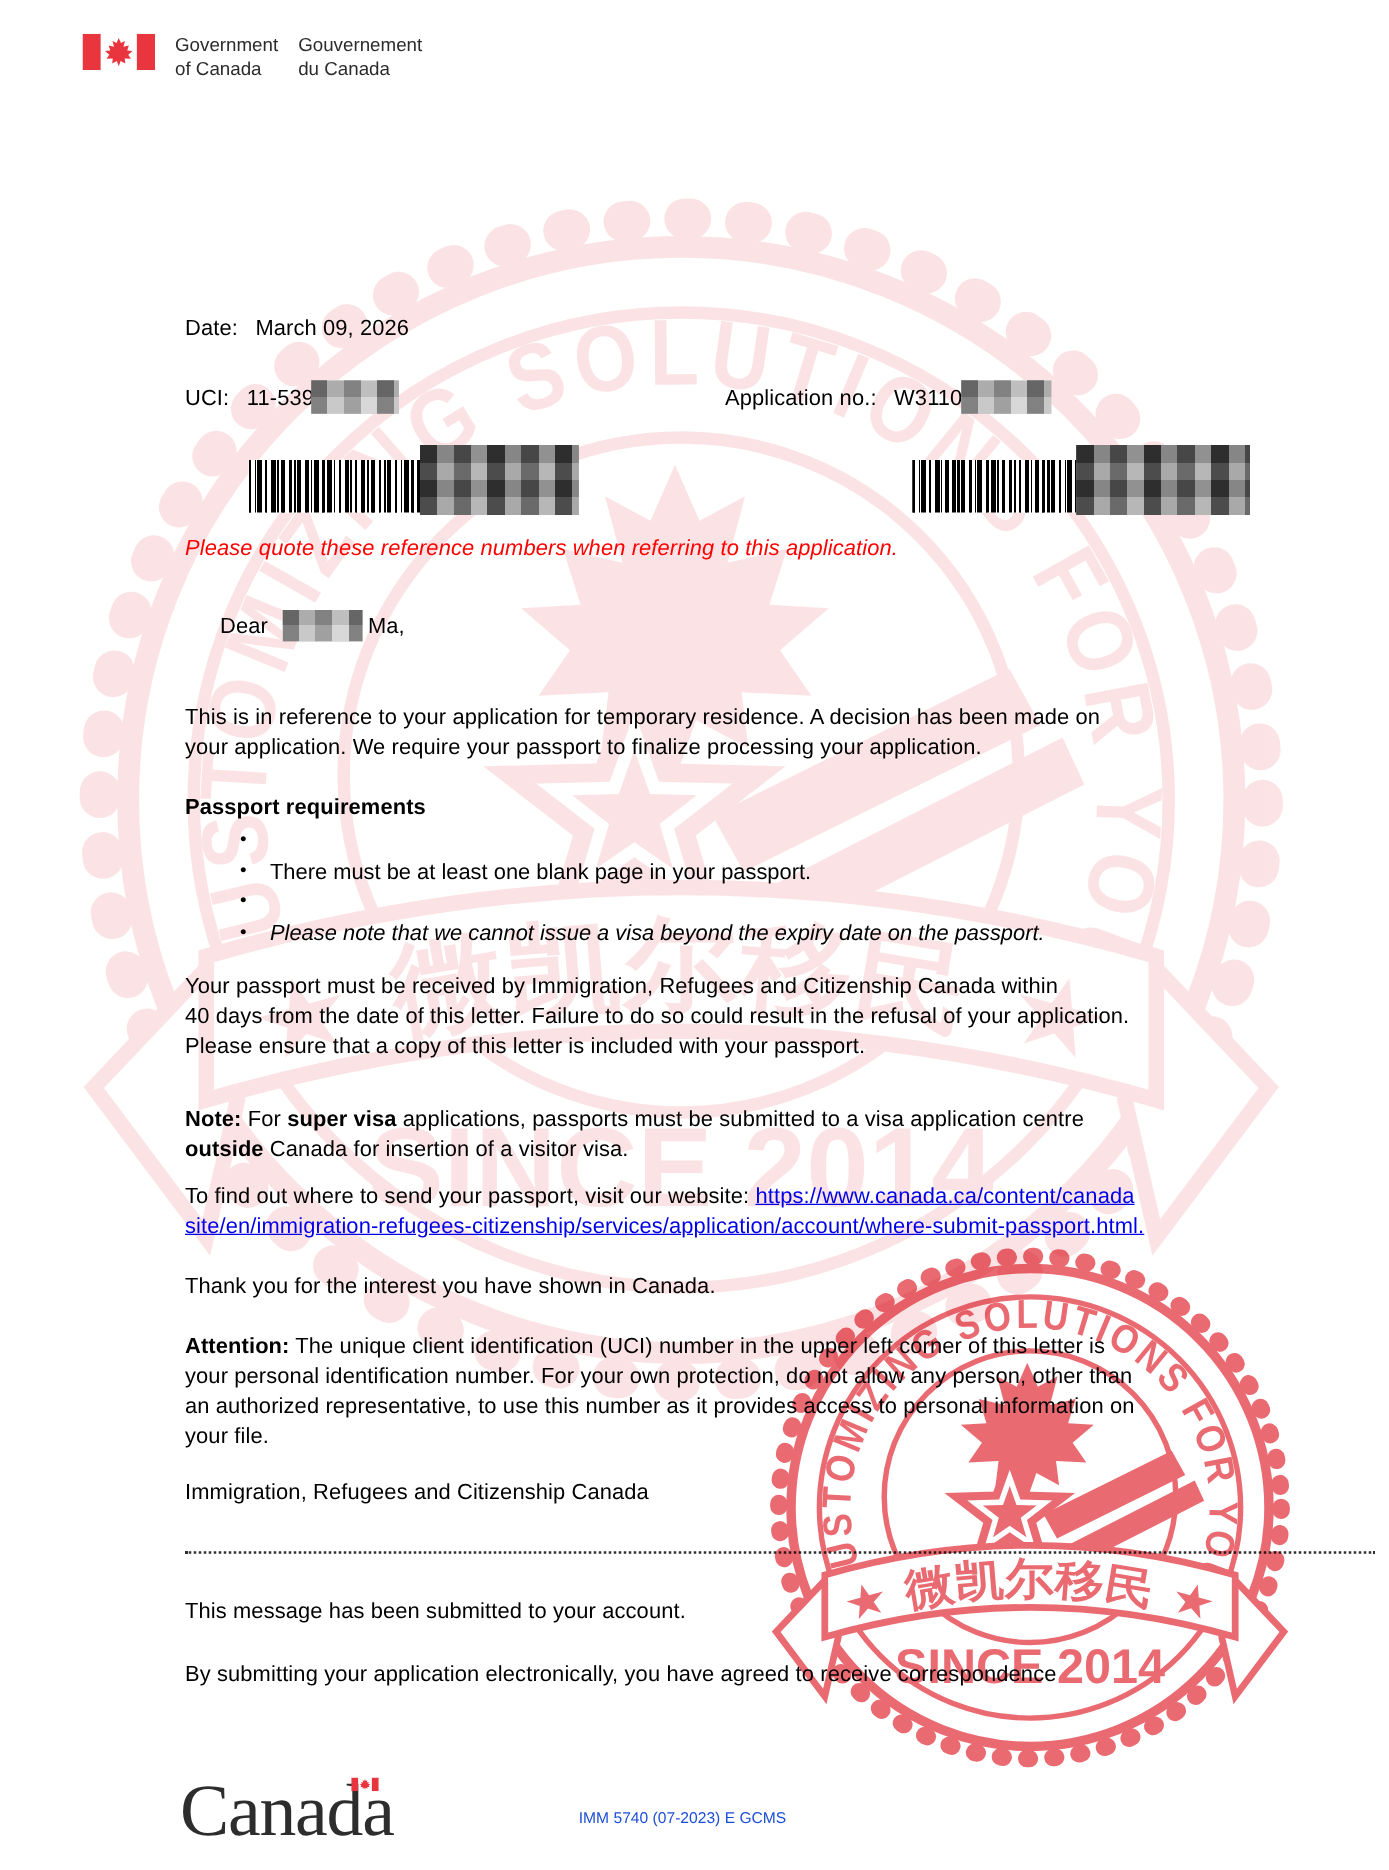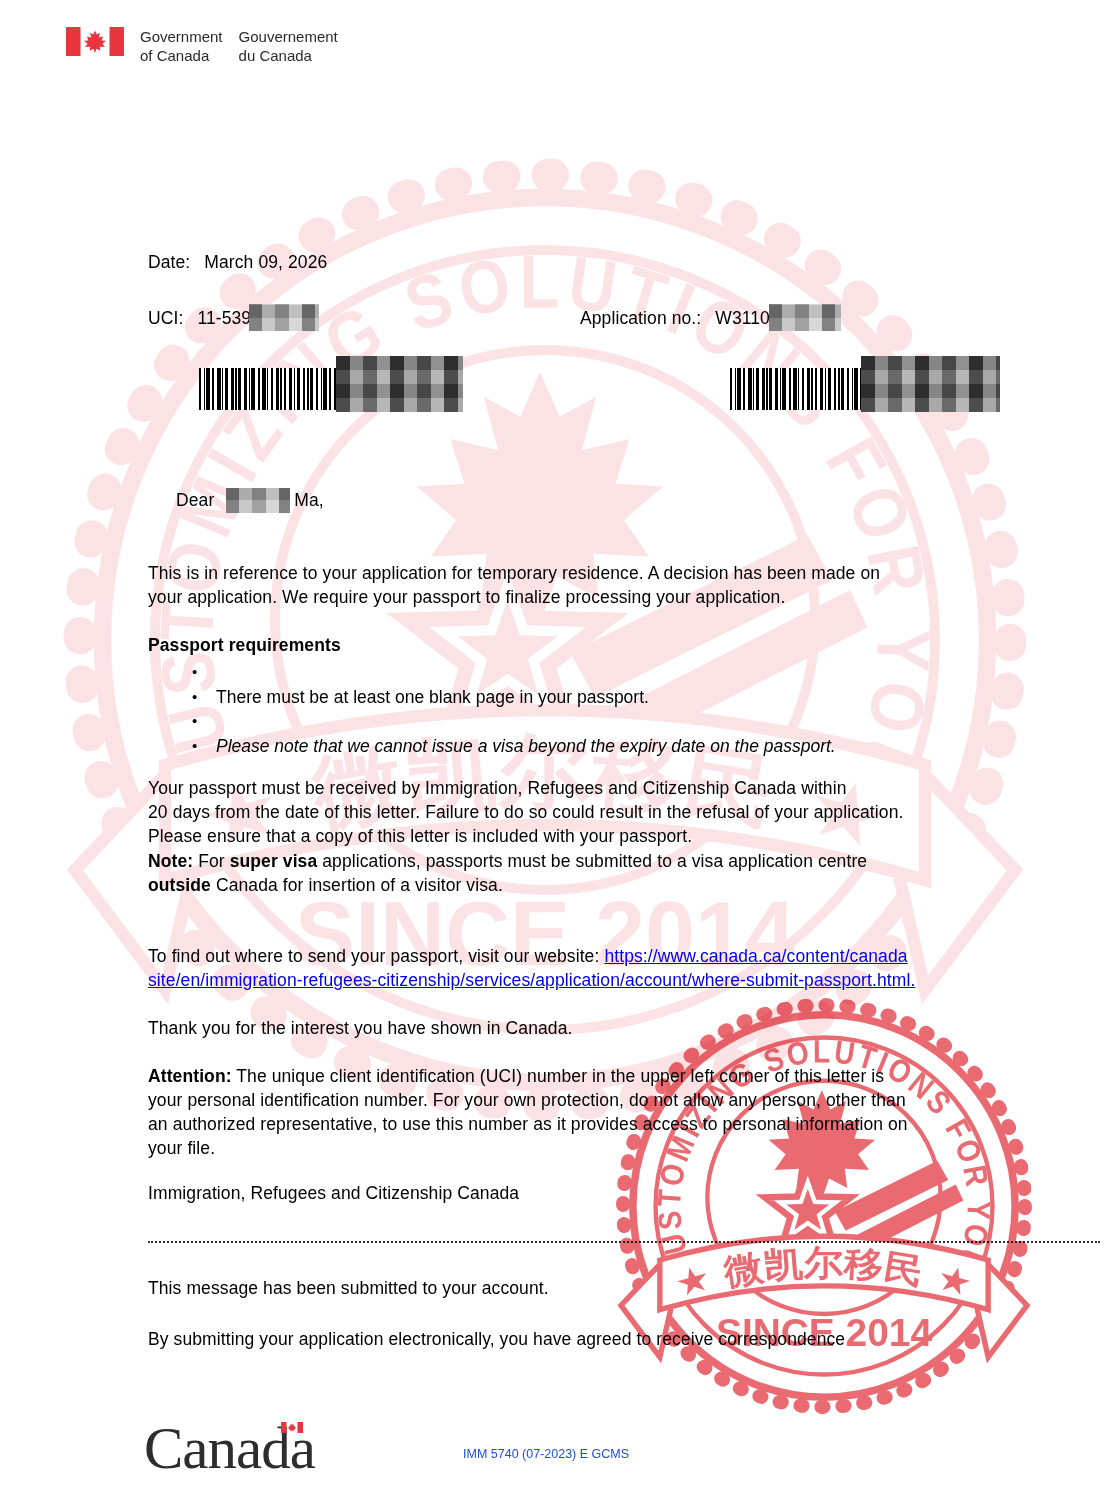--- a/index.html
+++ b/index.html
@@ -112,20 +112,21 @@
 
   <div class="abs" style="top:356px;left:199px;width:264px;height:56px;">
     <div class="abs barcode" style="top:12px;left:0;width:137px;height:42px;"></div>
     <div class="abs redact redact-dark" style="top:0;left:137px;width:127px;height:56px;"></div>
   </div>
   <div class="abs" style="top:356px;left:730px;width:270px;height:56px;">
     <div class="abs barcode" style="top:12px;left:0;width:131px;height:42px;"></div>
     <div class="abs redact redact-dark" style="top:0;left:131px;width:139px;height:56px;"></div>
   </div>
 
+  <div class="abs txt red i" style="top:426px;left:148px;">Please quote these reference numbers when referring to this application.</div>
 
   <div class="abs txt" style="top:488px;left:148px;margin-left:28px;"><span>Dear</span><span class="redact" style="width:64px;height:25px;margin-left:12px;margin-right:4px;"></span><span>Ma,</span></div>
 
   <div class="abs txt" style="top:561px;left:148px;">This is in reference to your application for temporary residence. A decision has been made on
 your application. We require your passport to finalize processing your application.</div>
 
   <div class="abs txt b" style="top:633px;left:148px;">Passport requirements</div>
 
   <div class="abs bullets">
     <div class="bullet-row">
@@ -138,24 +139,24 @@
     <div class="bullet-row">
         <span class="bullet-dot">•</span>
       </div>
     <div class="bullet-row">
         <span class="bullet-dot">•</span>
         <span class="i">Please note that we cannot issue a visa beyond the expiry date on the passport.</span>
       </div>
   </div>
 
   <div class="abs txt" style="top:776px;left:148px;">Your passport must be received by Immigration, Refugees and Citizenship Canada within
-20 days from the date of this letter. Failure to do so could result in the refusal of your application.
+40 days from the date of this letter. Failure to do so could result in the refusal of your application.
 Please ensure that a copy of this letter is included with your passport.</div>
 
-  <div class="abs txt" style="top:849px;left:148px;"><span class="b">Note:</span><span> For </span><span class="b">super visa</span><span> applications, passports must be submitted to a visa application centre
+  <div class="abs txt" style="top:883px;left:148px;"><span class="b">Note:</span><span> For </span><span class="b">super visa</span><span> applications, passports must be submitted to a visa application centre
 </span><span class="b">outside</span><span> Canada for insertion of a visitor visa.</span></div>
 
   <div class="abs txt" style="top:944px;left:148px;"><span>To find out where to send your passport, visit our website: </span><a href="#" class="link">https://www.canada.ca/content/canada
 site/en/immigration-refugees-citizenship/services/application/account/where-submit-passport.html.</a></div>
 
   <div class="abs txt" style="top:1016px;left:148px;">Thank you for the interest you have shown in Canada.</div>
 
   <div class="abs txt" style="top:1064px;left:148px;"><span class="b">Attention:</span><span>  The unique client identification (UCI) number in the upper left corner of this letter is
 your personal identification number. For your own protection, do not allow any person, other than
 an authorized representative, to use this number as it provides access to personal information on

